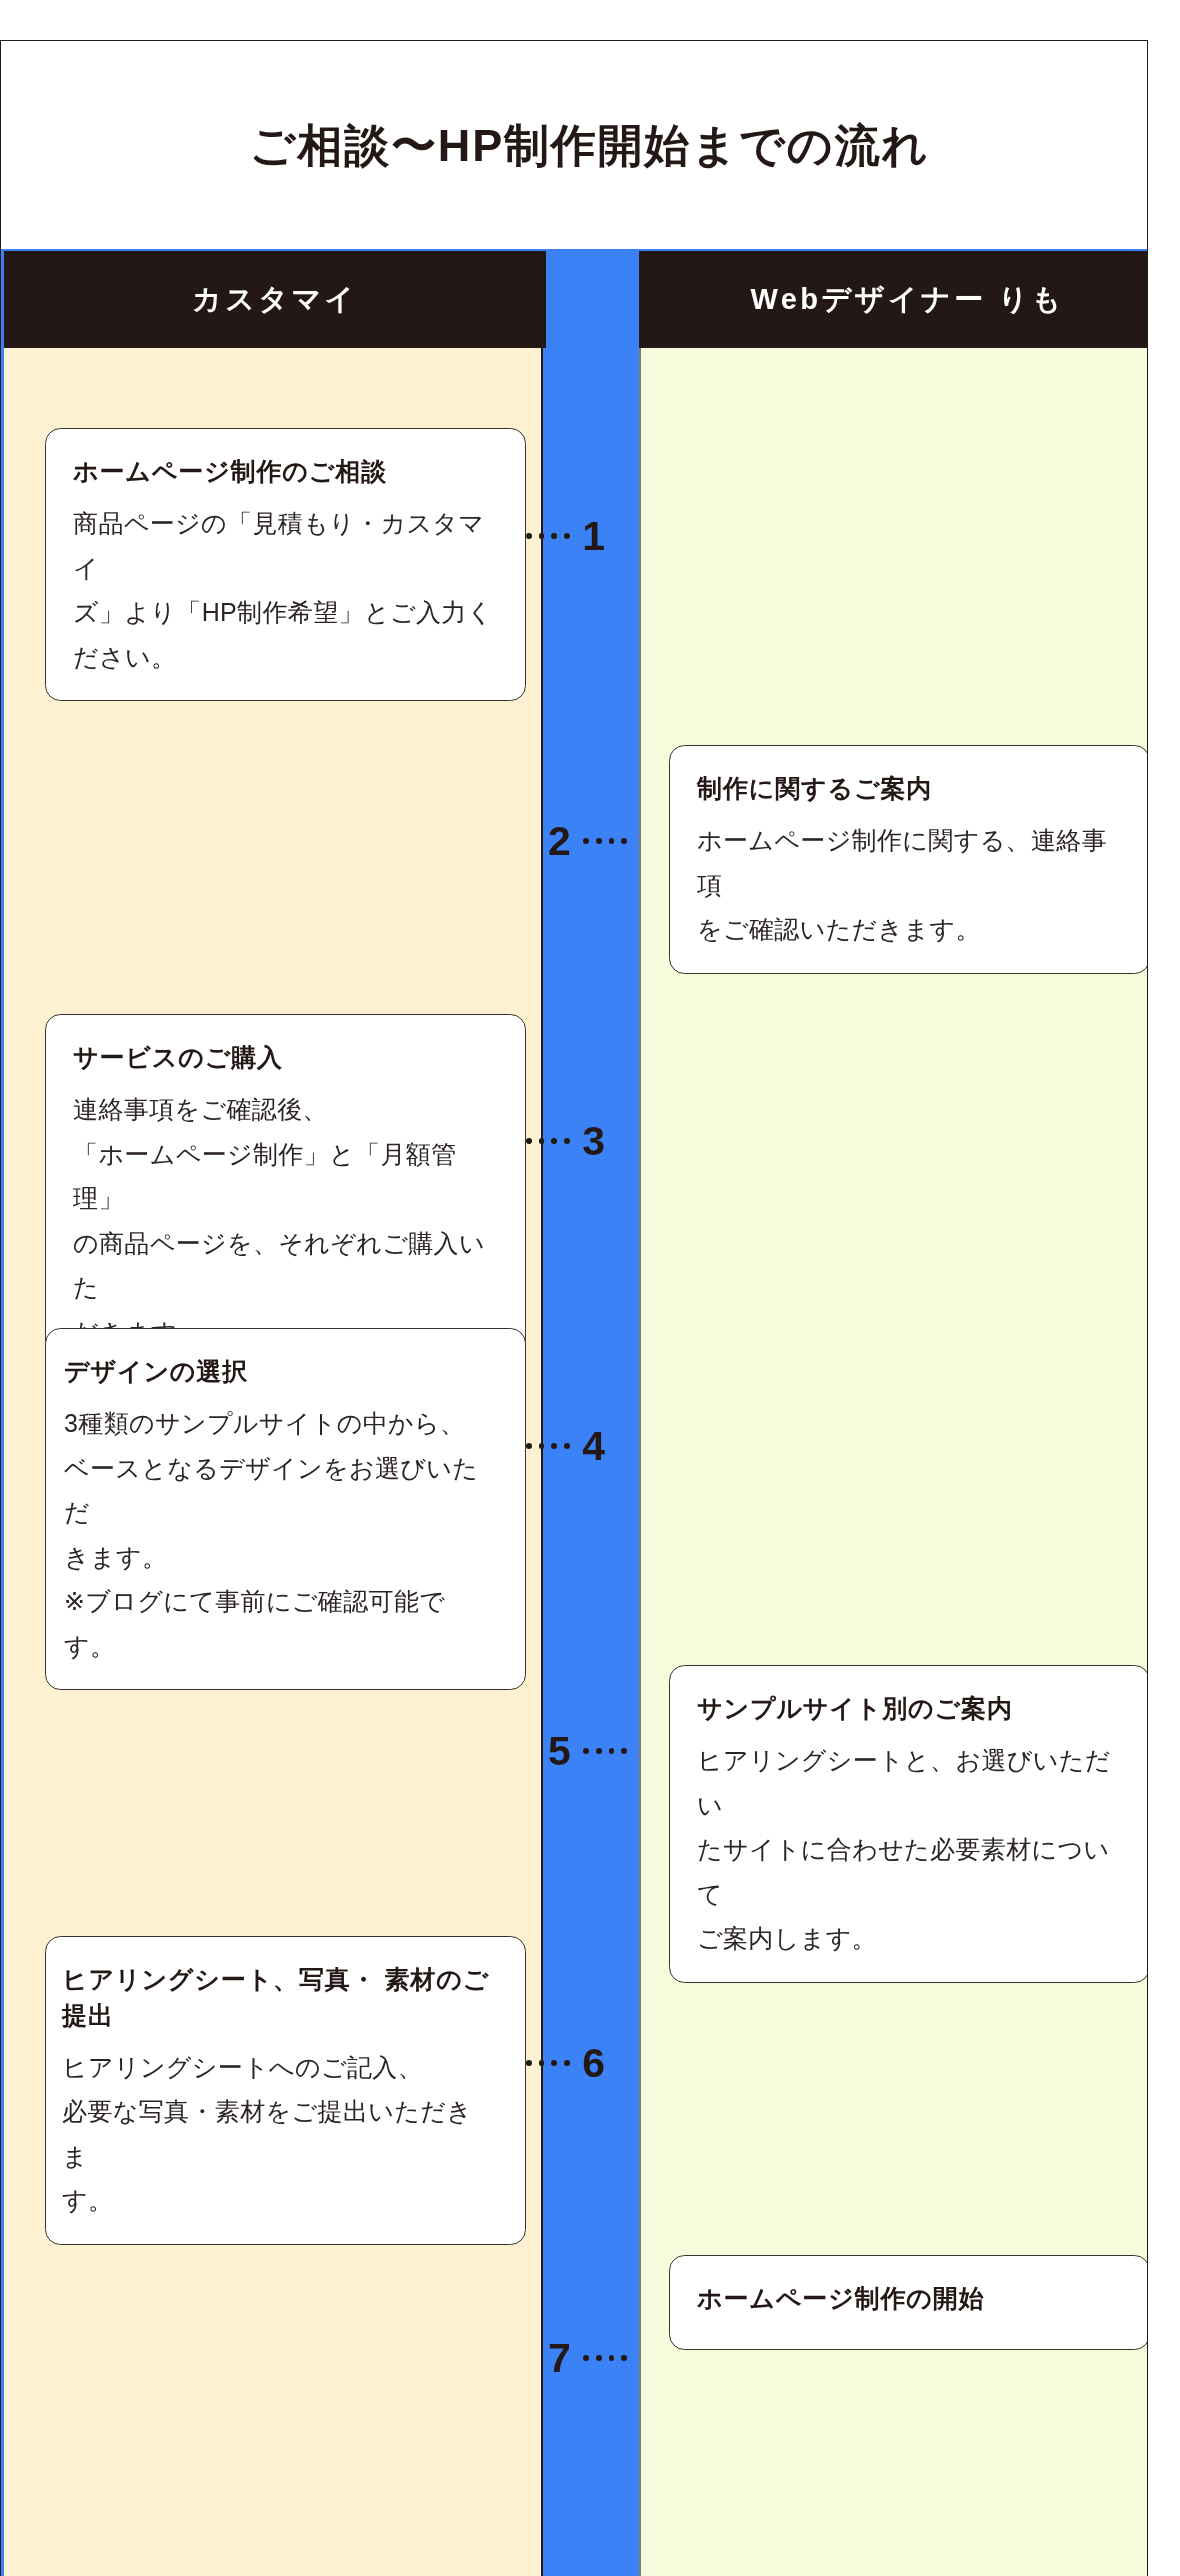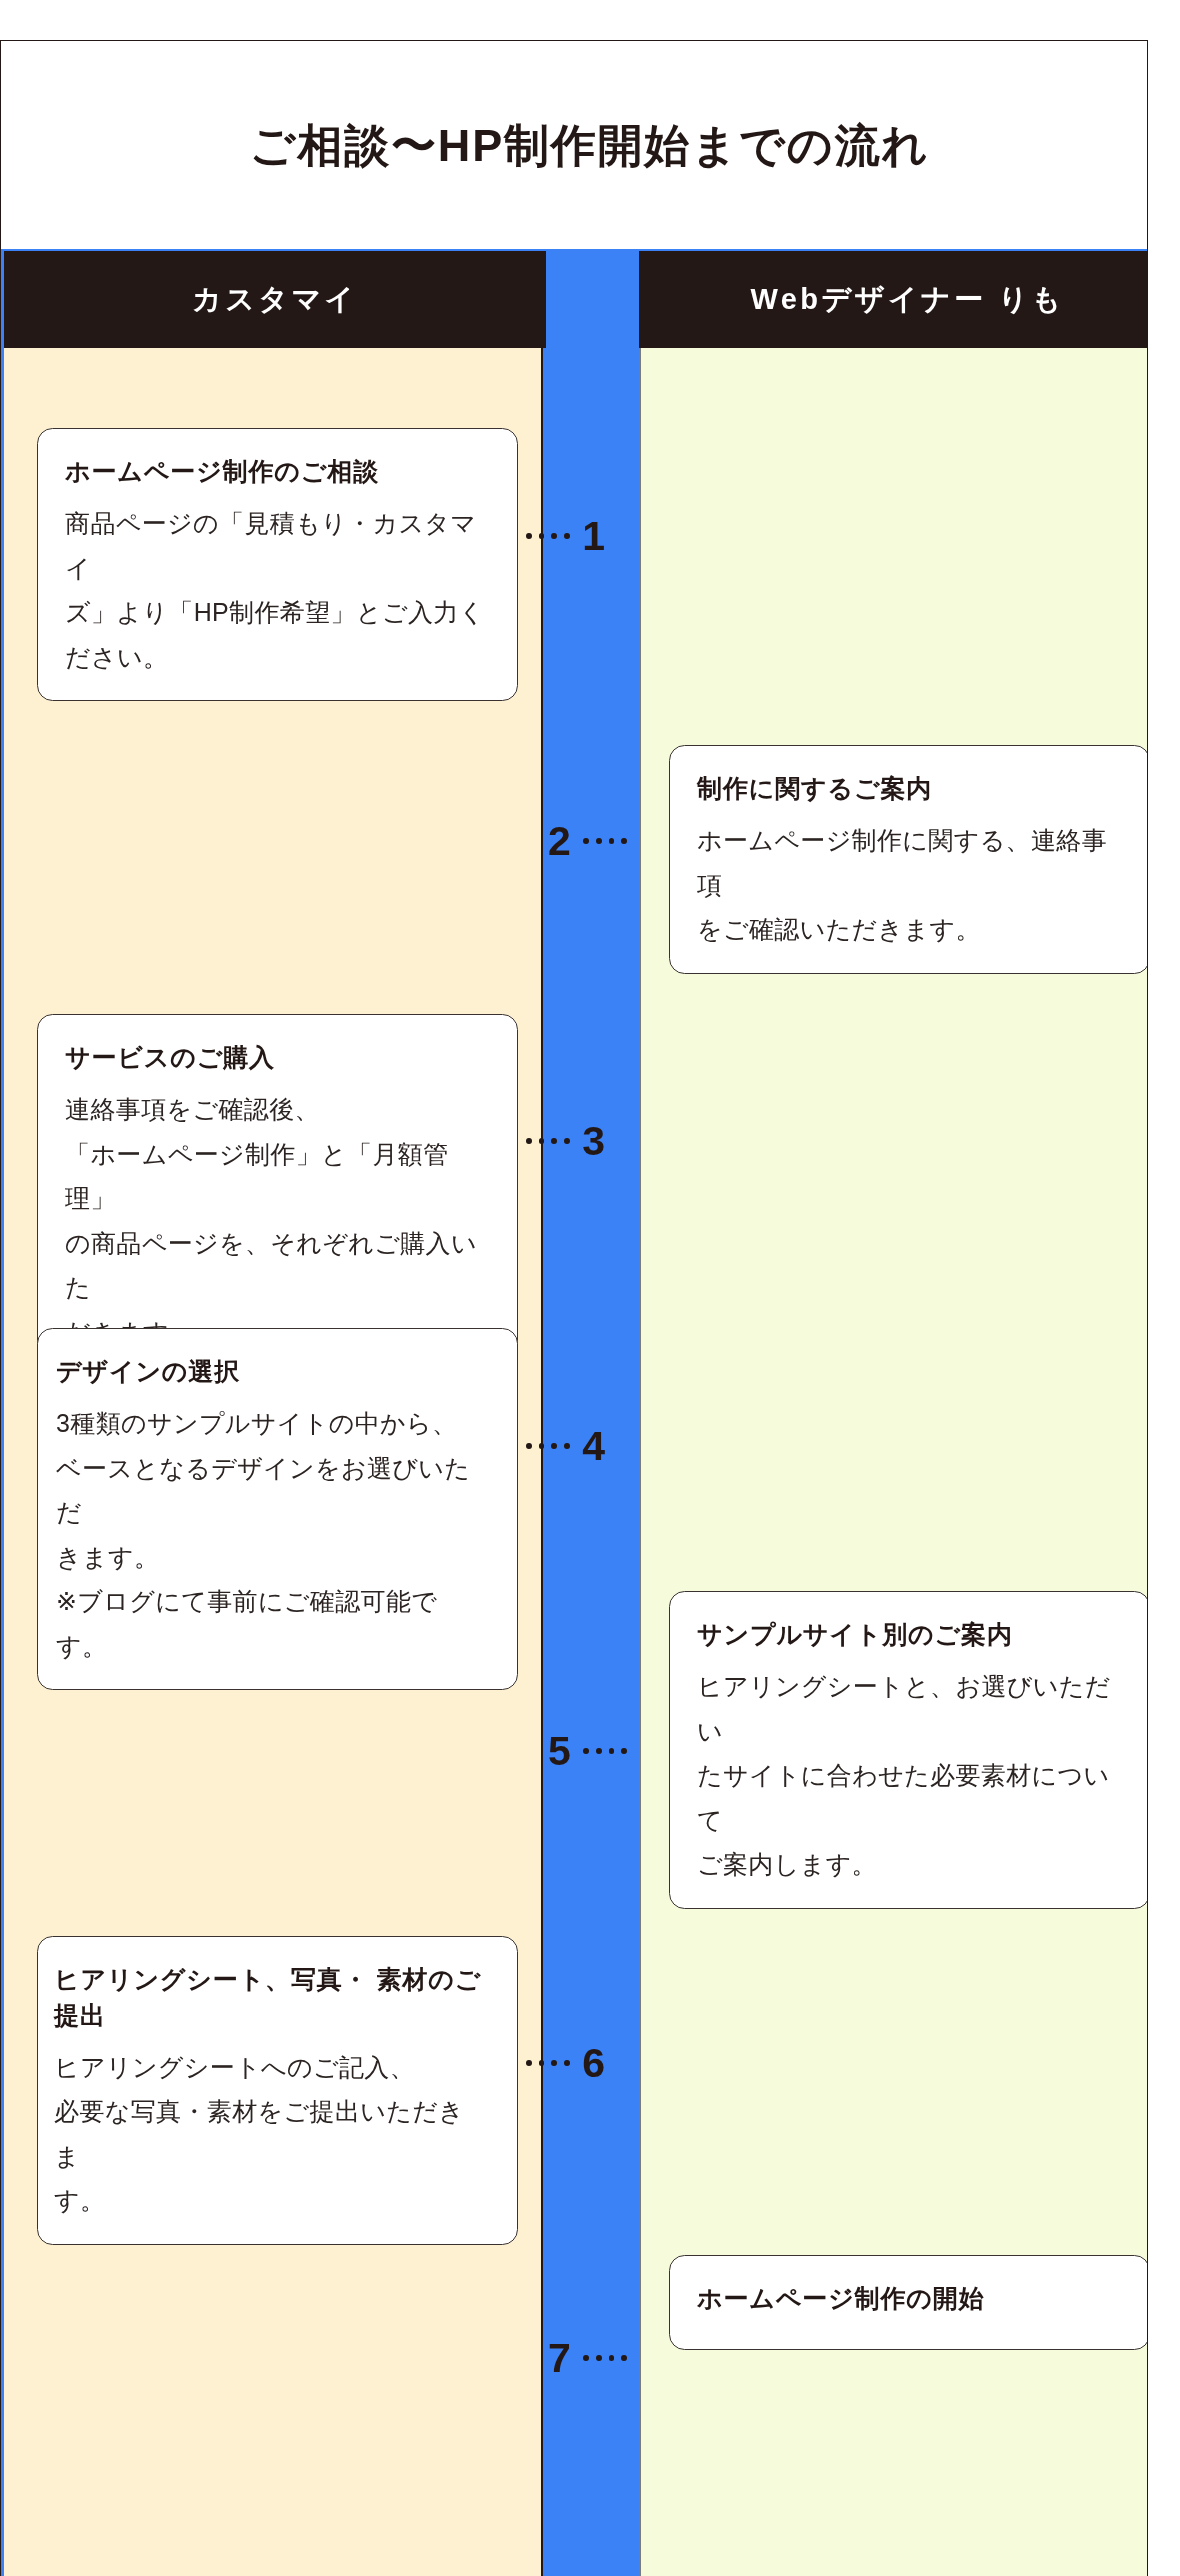--- a/index.html
+++ b/index.html
@@ -90,21 +90,21 @@
 
   
   .card {
     position: absolute;
     box-sizing: border-box;
     background: #ffffff;
     border: 1.9px solid #3a3230;
     border-radius: 15.5px;
     padding: 25px 27px 21px 27px;
   }
-  .card-left  { left: 36px;  width: 481px; }
+  .card-left  { left: 44px;  width: 481px; }
   .card-right { left: 668px; width: 481px; }
 
   .card-title {
     font-size: 25px;
     font-weight: 700;
     color: #231815;
     line-height: 1.42;
     letter-spacing: 0.035em;
     margin: 0 0 11.6px 0;
   }
@@ -238,21 +238,21 @@
   <div class="connector connector-left-side" style="top:1379px;">
     <span class="dots">
         <i class="dot"></i>
         <i class="dot"></i>
         <i class="dot"></i>
         <i class="dot"></i>
       </span>
     <span class="step-num">4</span>
   </div>
 
-  <div class="card card-right" style="top:1550px;">
+  <div class="card card-right" style="top:1624px;">
     <p class="card-title">サンプルサイト別のご案内</p>
     <p class="card-body">ヒアリングシートと、お選びいただい
 たサイトに合わせた必要素材について
 ご案内します。</p>
   </div>
   <div class="connector connector-right-side" style="top:1684px;">
     <span class="step-num">5</span>
     <span class="dots">
         <i class="dot"></i>
         <i class="dot"></i>

